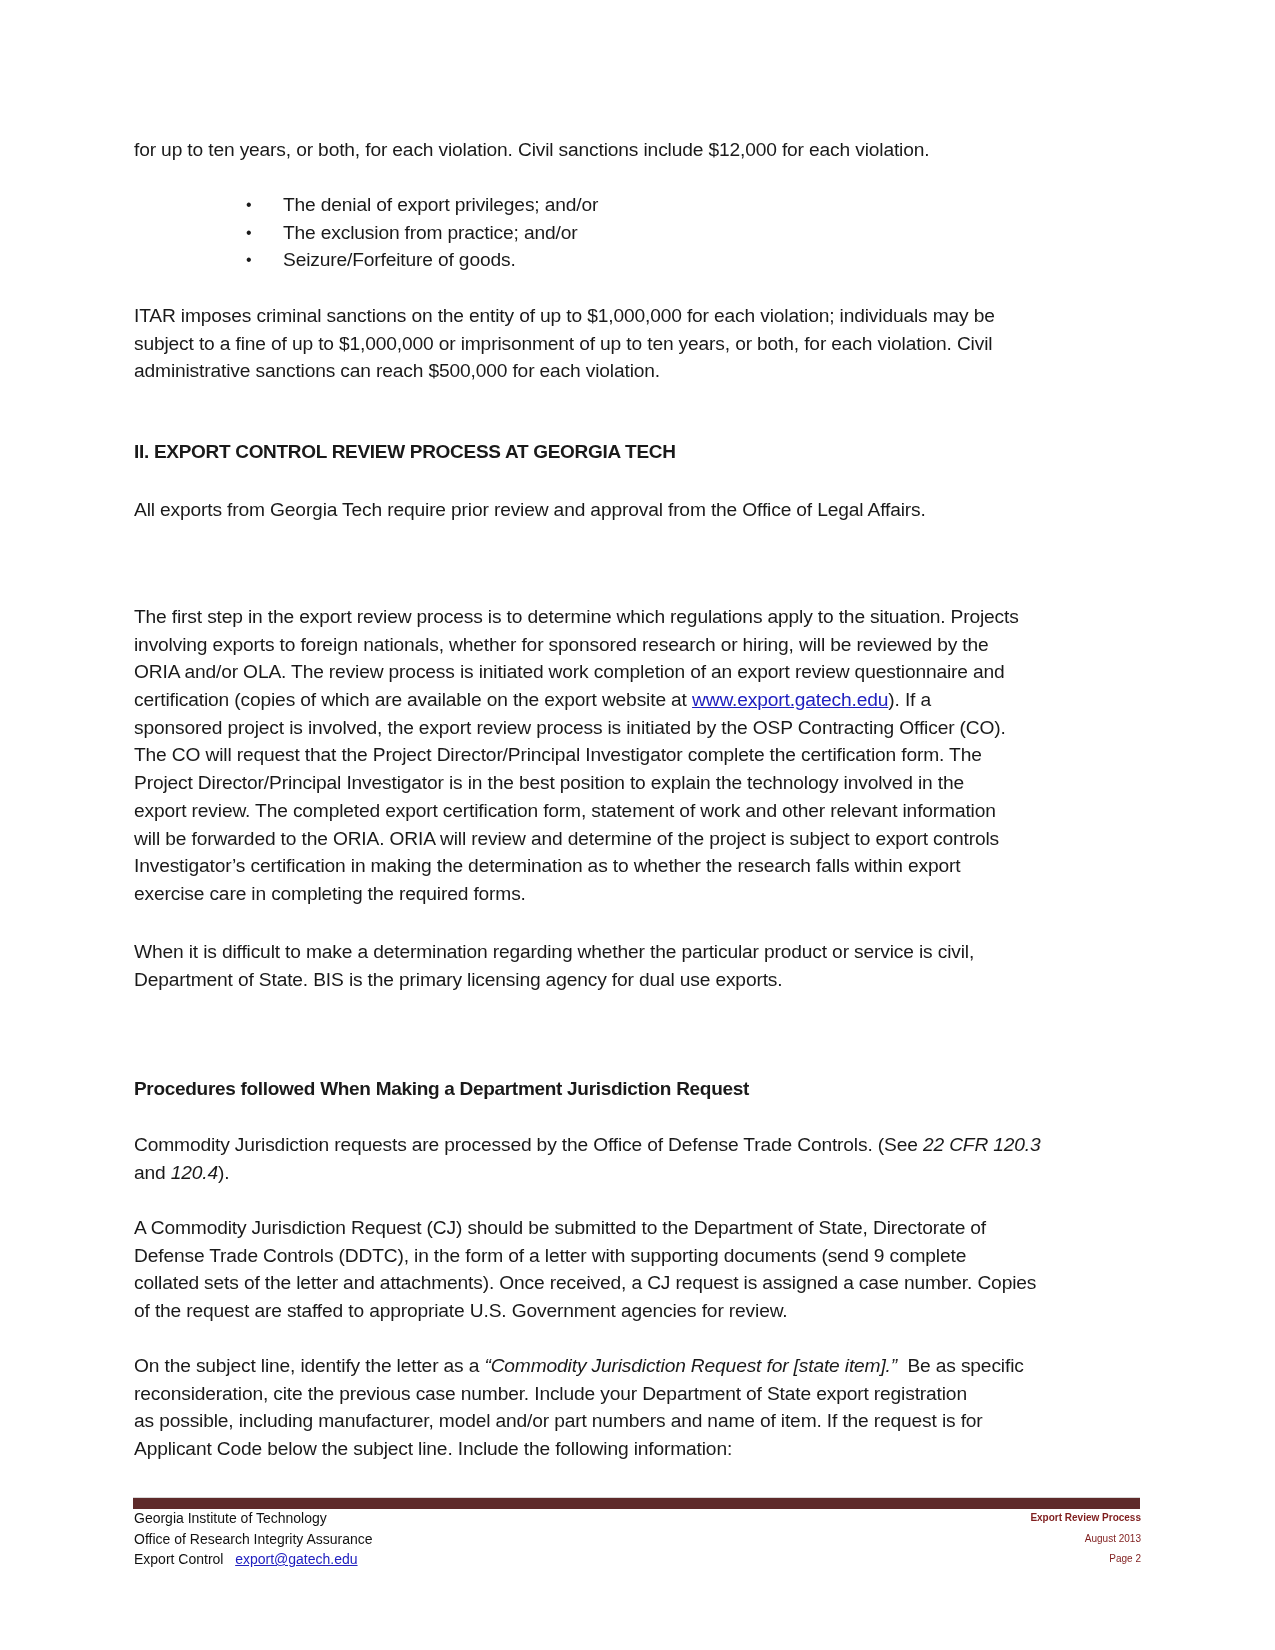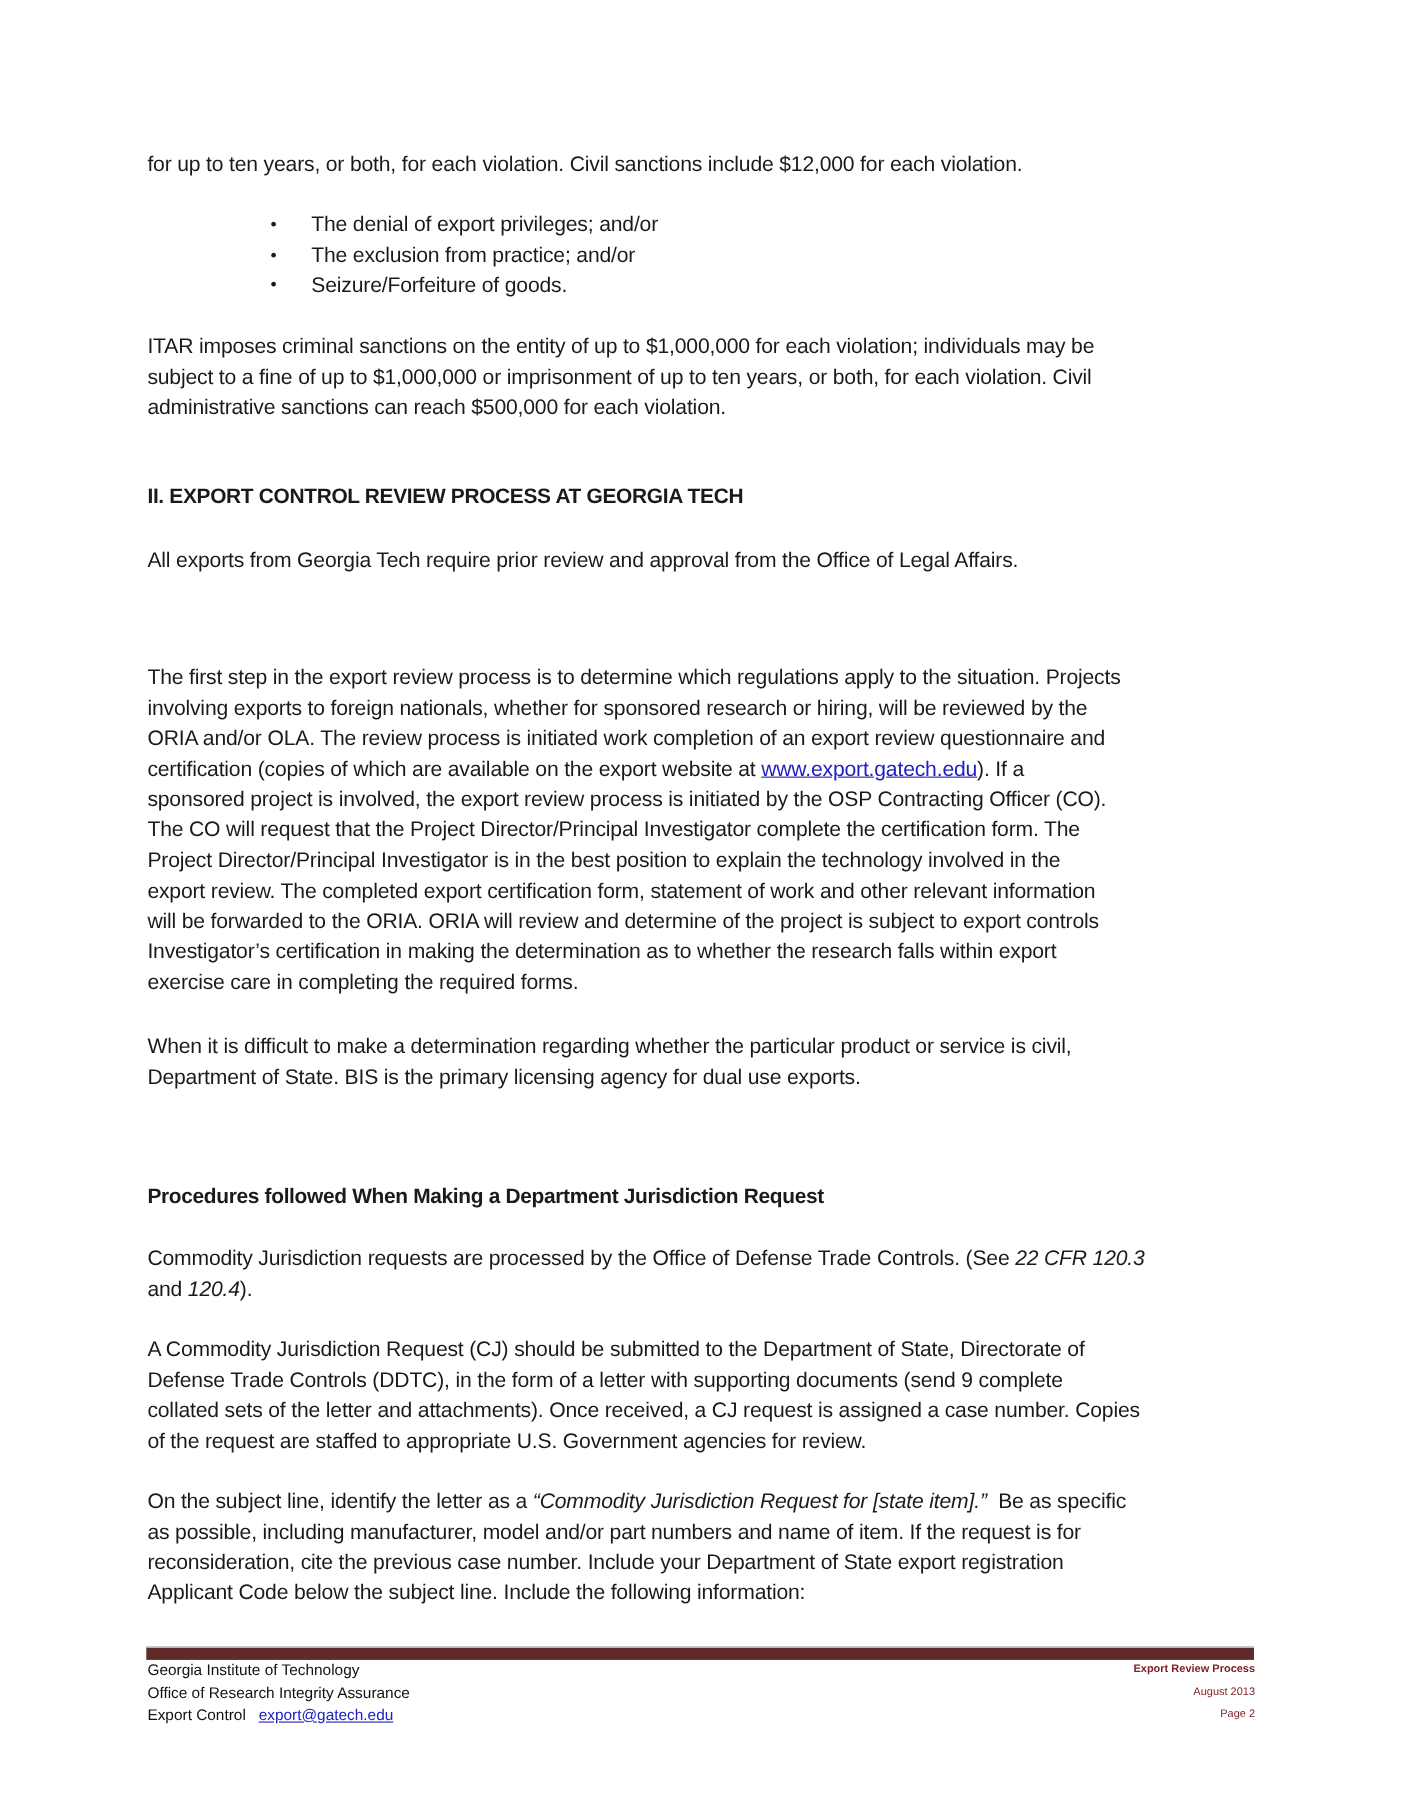--- a/index.html
+++ b/index.html
@@ -87,22 +87,22 @@
 
   <div class="text" style="top:1214px;">
     <span class="line">A Commodity Jurisdiction Request (CJ) should be submitted to the Department of State, Directorate of</span>
     <span class="line">Defense Trade Controls (DDTC), in the form of a letter with supporting documents (send 9 complete</span>
     <span class="line">collated sets of the letter and attachments).  Once received, a CJ request is assigned a case number.  Copies</span>
     <span class="line">of the request are staffed to appropriate U.S. Government agencies for review.</span>
   </div>
 
   <div class="text" style="top:1352px;">
     <span class="line"><span>On the subject line, identify the letter as a </span><i>“Commodity Jurisdiction Request for [state item].”</i><span style="white-space:pre">  Be as specific</span></span>
+    <span class="line">reconsideration, cite the previous case number.  Include your Department of State export registration</span>
     <span class="line">as possible, including manufacturer, model and/or part numbers and name of item.  If the request is for</span>
-    <span class="line">reconsideration, cite the previous case number.  Include your Department of State export registration</span>
     <span class="line">Applicant Code below the subject line.  Include the following information:</span>
   </div>
 
   <div class="footer-bar"></div>
 
   <div class="footer-left">
     <div>Georgia Institute of Technology</div>
     <div>Office of Research Integrity Assurance</div>
     <div><span>Export Control</span>&nbsp;&nbsp;&nbsp;<a class="link" href="#">export@gatech.edu</a></div>
   </div>

